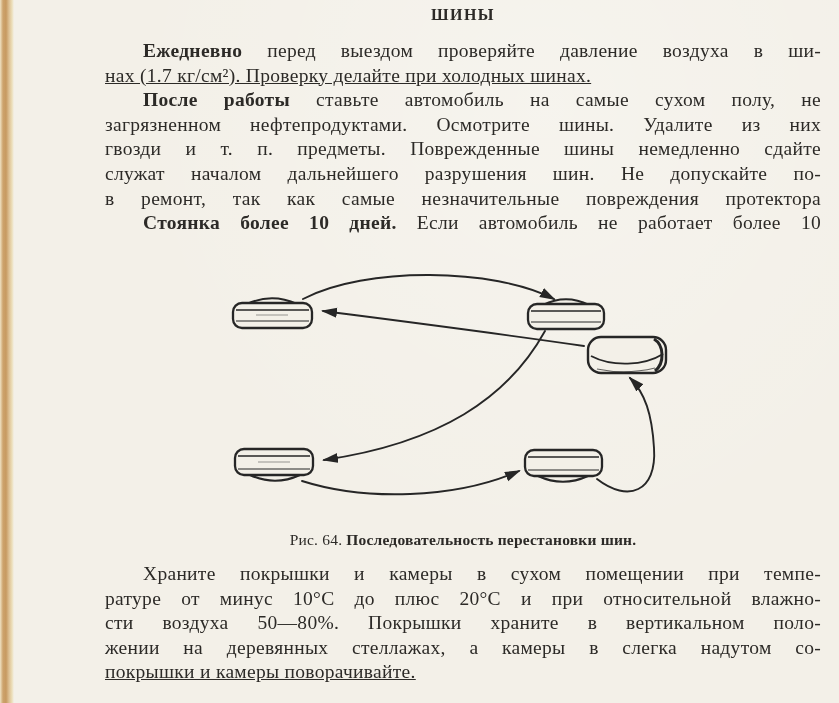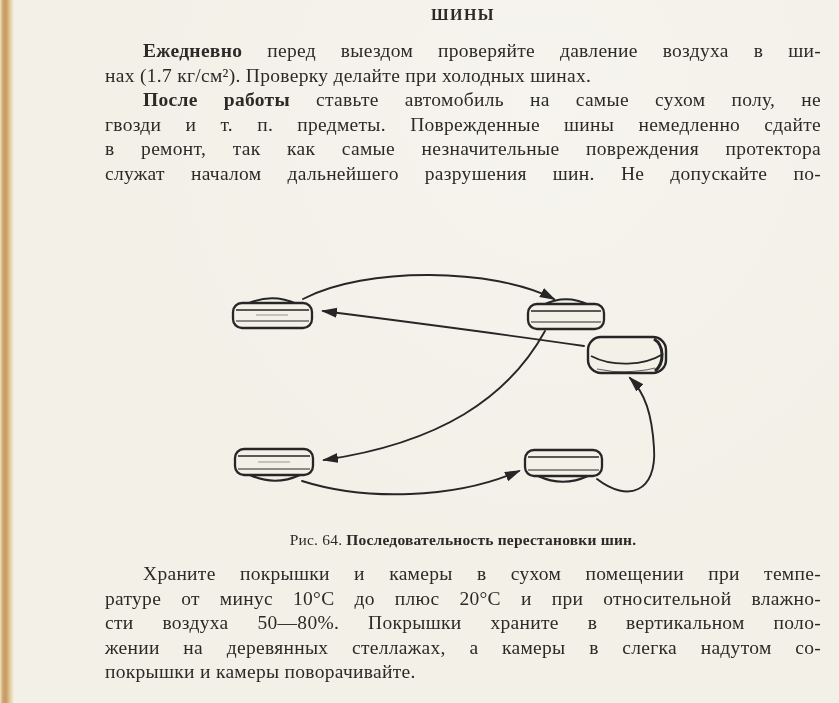--- a/index.html
+++ b/index.html
@@ -22,21 +22,21 @@
   .tb{
     position:absolute;left:105px;width:716px;
     font-size:19.5px;line-height:24.6px;letter-spacing:.3px;
   }
   .tb1{top:27px;margin-top:12px;}
   .tb2{top:562px;}
   .line{
     text-align:justify;text-align-last:justify;
     height:24.6px;overflow:visible;white-space:normal;
   }
-  .line.last{text-align-last:left;}
+  .line.last{text-align-last:left;text-decoration:underline;}
   .line.ind{text-indent:38px;}
   .b{font-weight:bold;text-align:right;}
   .caption{
     position:absolute;top:531px;left:105px;width:716px;
     text-align:center;font-size:15.5px;letter-spacing:.2px;
   }
   .fig{position:absolute;left:150px;top:270px;width:560px;height:262px;}
 </style>
 </head>
 <body>
@@ -45,25 +45,27 @@
 
 <div class="doc-title">ШИНЫ</div>
 
 <div class="tb tb1">
   <div>
     <div class="line ind"><span class="b">Ежедневно</span><span> перед выездом проверяйте давление воздуха в ши-</span></div>
     <div class="line last"><span>нах (1.7 кг/см²). Проверку делайте при холодных шинах.</span></div>
   </div>
   <div>
     <div class="line ind"><span class="b">После работы</span><span> ставьте автомобиль на самые сухом полу, не</span></div>
+    <div class="line"><span>загрязненном нефтепродуктами. Осмотрите шины. Удалите из них</span></div>
     <div class="line"><span>гвозди и т. п. предметы. Поврежденные шины немедленно сдайте</span></div>
+    <div class="line"><span>служат началом дальнейшего разрушения шин. Не допускайте по-</span></div>
     <div class="line"><span>в ремонт, так как самые незначительные повреждения протектора</span></div>
-    <div class="line"><span>служат началом дальнейшего разрушения шин. Не допускайте по-</span></div>
   </div>
   <div>
+    <div class="line ind"><span class="b">Стоянка более 10 дней.</span><span> Если автомобиль не работает более 10</span></div>
   </div>
 </div>
 
 <svg class="fig" viewBox="150 270 560 262" xmlns="http://www.w3.org/2000/svg">
   <defs>
     <marker id="ah" markerUnits="userSpaceOnUse" markerWidth="18" markerHeight="12" refX="14" refY="5" orient="auto">
       <path d="M0,0 L16,5 L0,10 Z" fill="#262626"></path>
     </marker>
   </defs>
 

